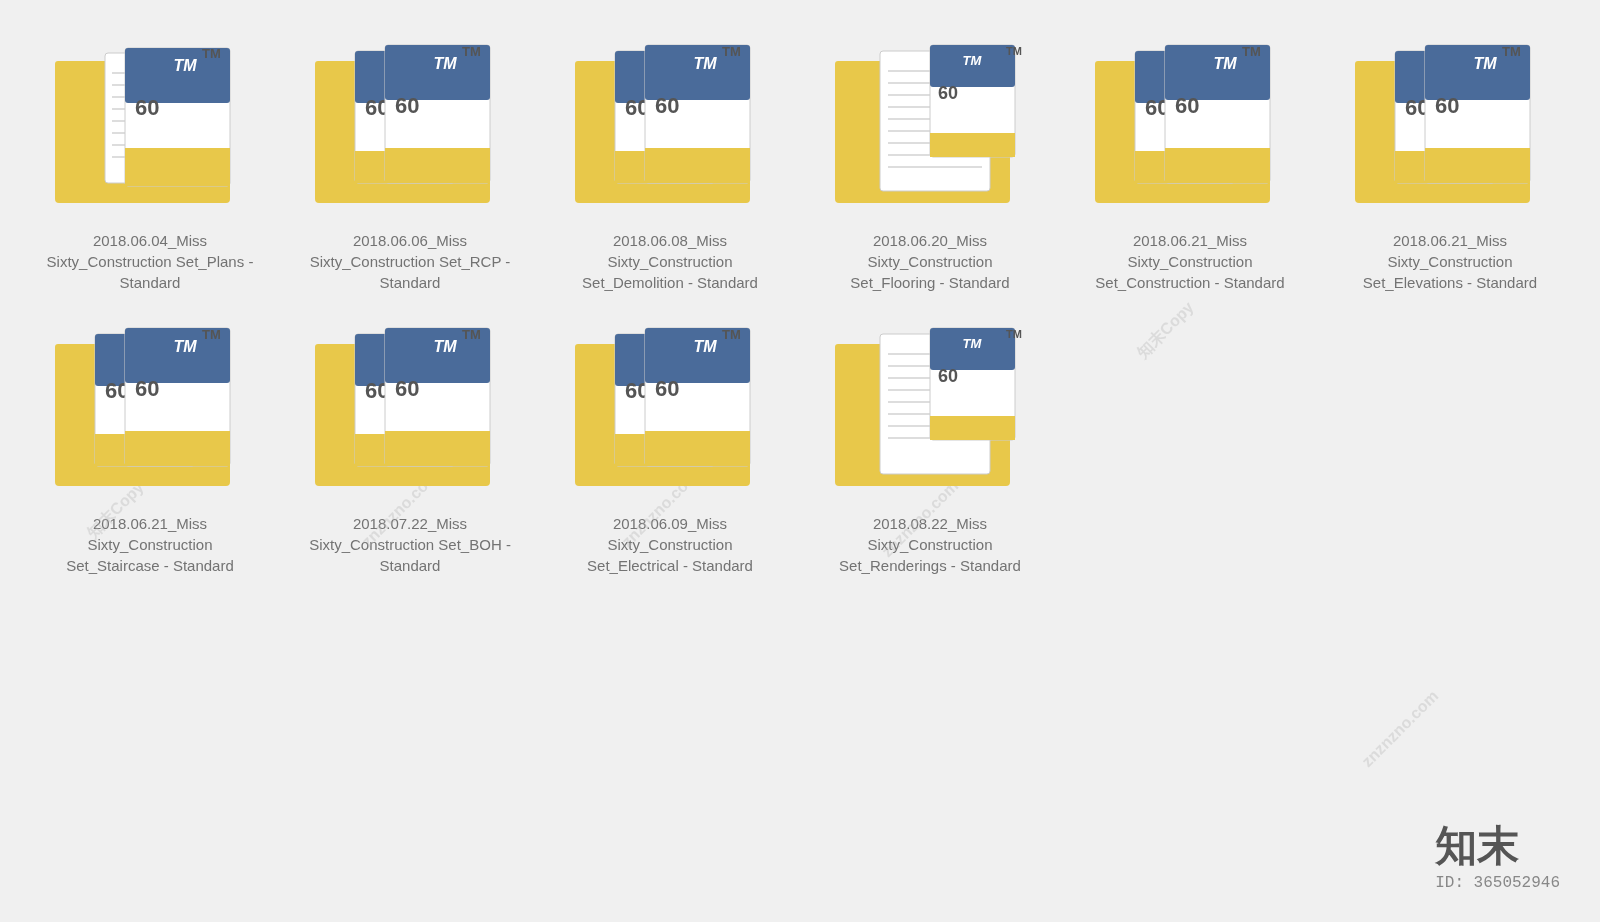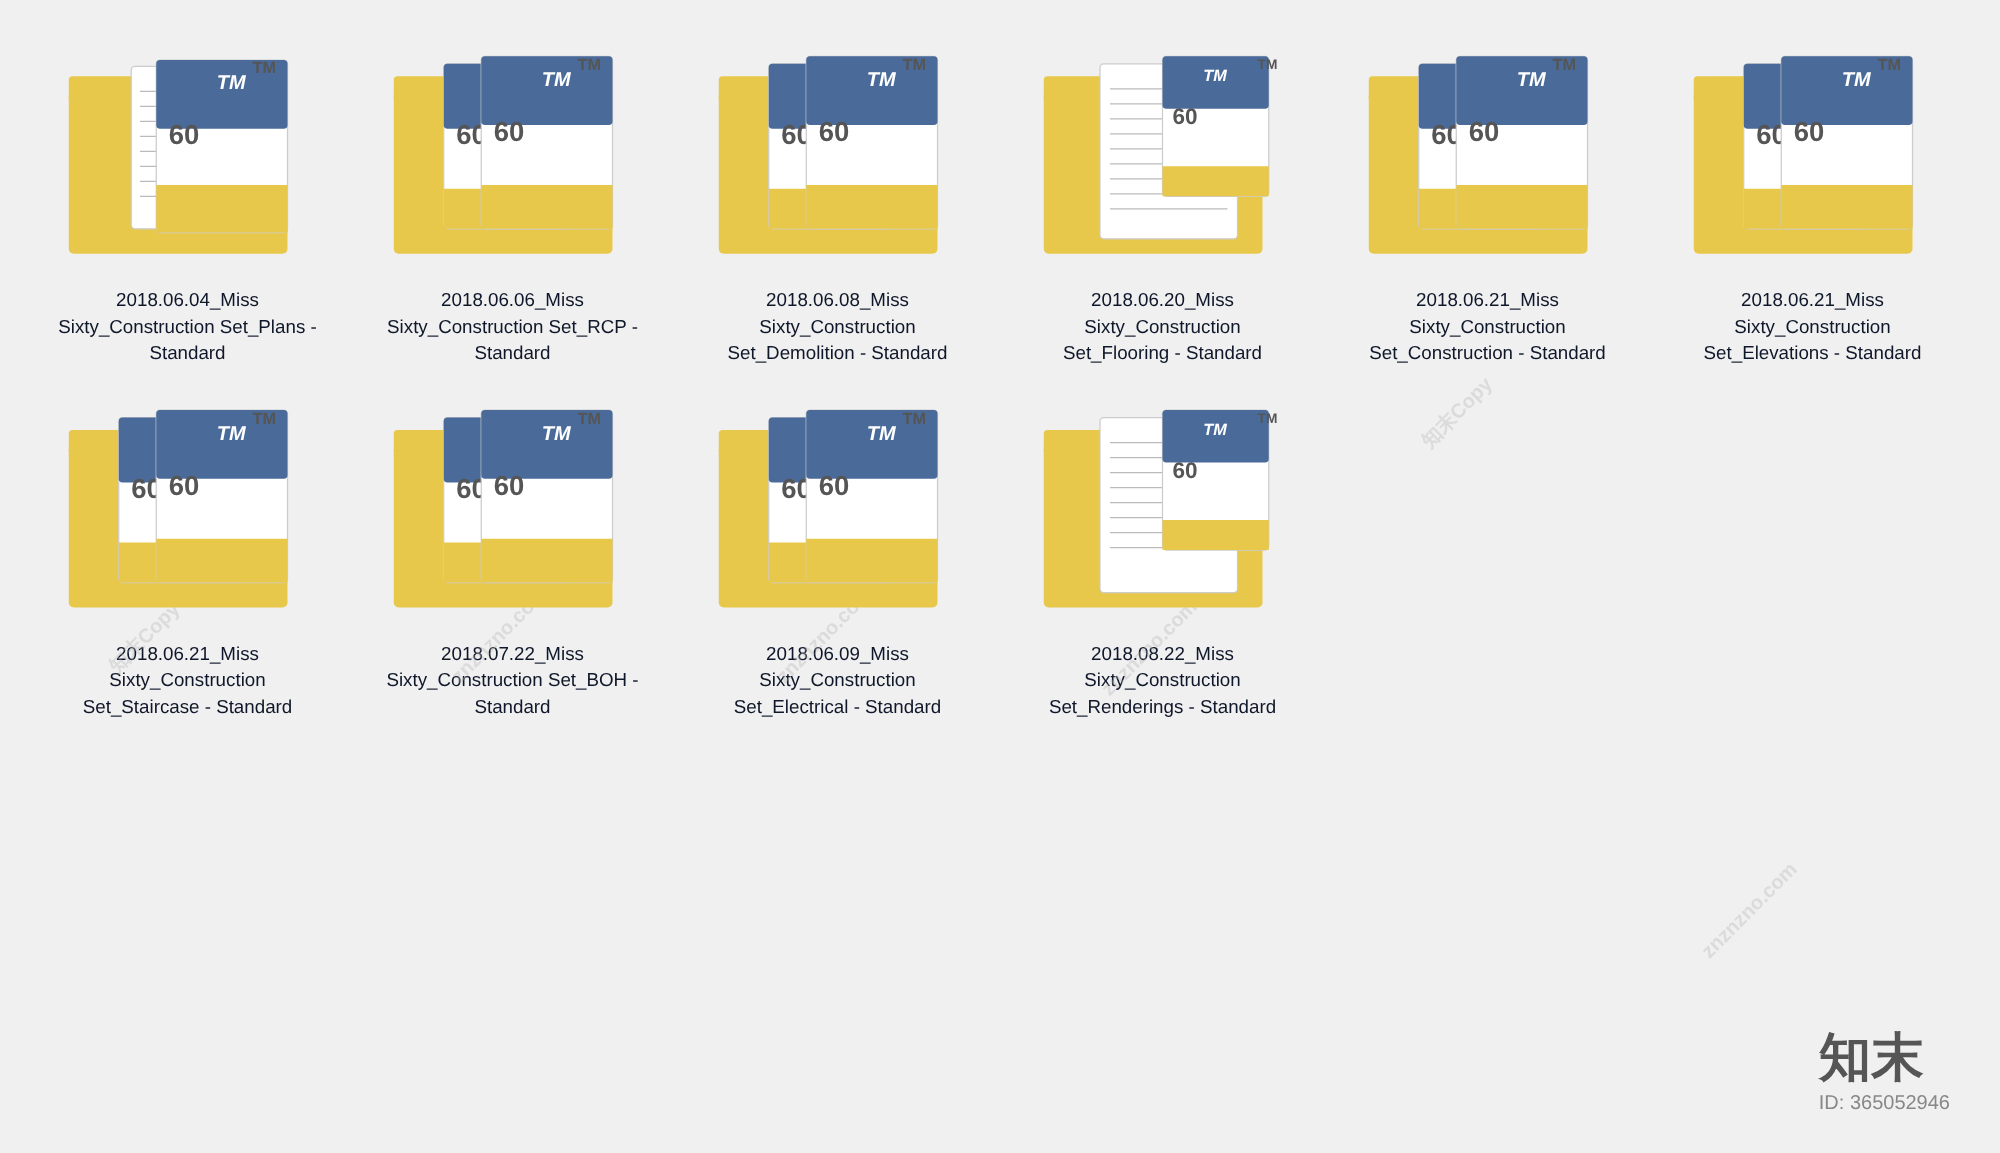--- a/index.html
+++ b/index.html
@@ -40,41 +40,42 @@
       height: 180px;
       position: relative;
       display: flex;
       align-items: center;
       justify-content: center;
     }
     .folder-label {
       margin-top: 10px;
       text-align: center;
       font-size: 15px;
-      color: #0f172a;
+      color: #737373;
       line-height: 1.4;
       max-width: 210px;
       word-break: break-word;
     }
     .bottom-right-logo {
       position: absolute;
       bottom: 30px;
       right: 40px;
       color: #888;
       font-size: 13px;
     }
     .logo-text {
       font-size: 42px;
       font-weight: bold;
       color: #555;
       display: block;
     }
     .logo-id {
       font-size: 16px;
       color: #888;
+      font-family: Liberation Mono, monospace;
     }
   </style>
 </head>
 <body>
 
 <div class="watermark" style="top:140px;left:80px;font-size:16px;transform:rotate(-45deg)">znznzno.com</div>
 <div class="watermark" style="top:140px;left:340px;font-size:16px;transform:rotate(-45deg)">znznzno.com</div>
 <div class="watermark" style="top:140px;left:610px;font-size:16px;transform:rotate(-45deg)">znznzno.com</div>
 <div class="watermark" style="top:110px;left:890px;font-size:16px;transform:rotate(-45deg)">znznzno.com</div>
 <div class="watermark" style="top:100px;left:1150px;font-size:16px;transform:rotate(-45deg)">知末Copy</div>

